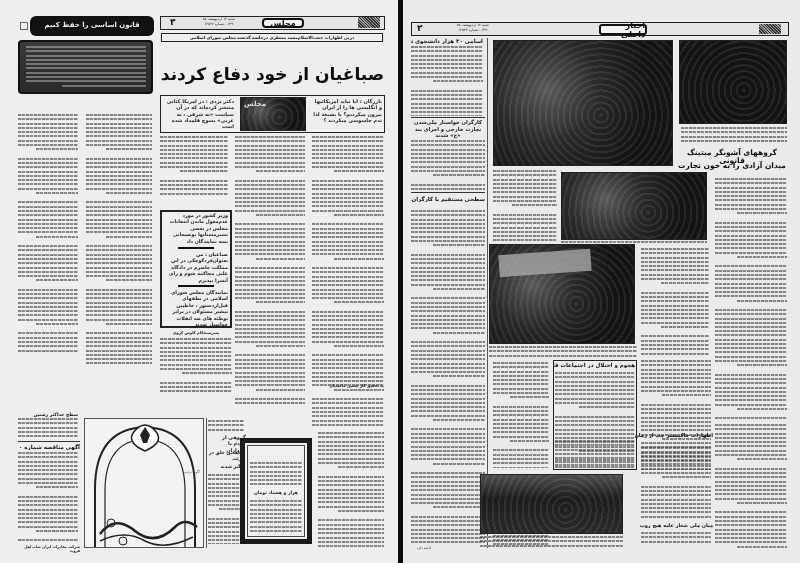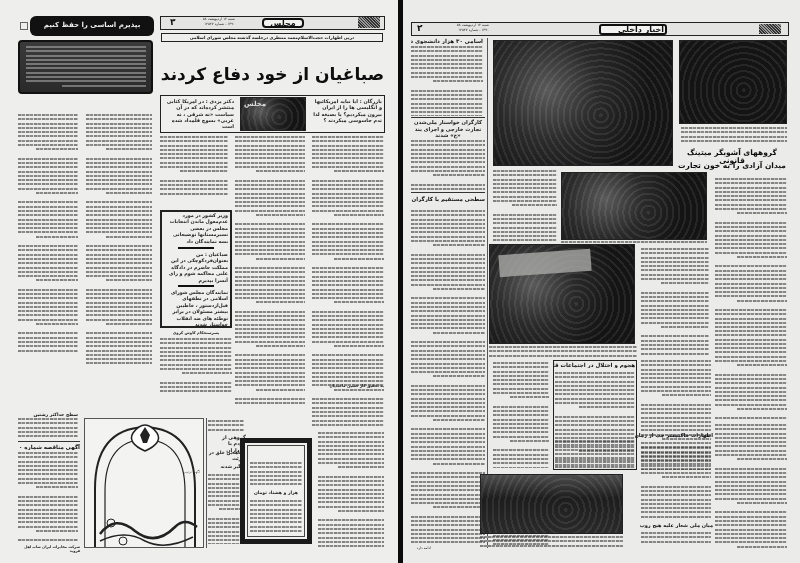--- a/index.html
+++ b/index.html
@@ -36,21 +36,21 @@
   <div class="section-box" style="left:262px;top:18px;width:42px;height:10px;">مجلس</div>
   <div class="abs" style="left:170px;top:17px;font-size:9px;font-weight:bold;">۳</div>
   <div class="abs mini" style="left:180px;top:17px;width:55px;font-size:3.5px;">شنبه ۱۲ اردیبهشت ۵۸</div>
   <div class="abs mini" style="left:180px;top:22px;width:55px;font-size:3.5px;">۱۳۹۰ ـ شماره ۱۲۵۲۷</div>
 
   <div class="abs fa" style="left:161px;top:33px;width:222px;height:9px;border:1px solid #222;font-size:4.2px;line-height:8px;font-weight:bold;">درپی اظهارات حجت‌الاسلام‌معمد منتظری درجلسه گذشته مجلس شورای اسلامی</div>
 
   <div class="headline" style="left:160px;top:66px;width:225px;font-size:17px;">صباغیان از خود دفاع کردند</div>
 
   <div class="abs" style="left:30px;top:16px;width:124px;height:20px;background:#111;border-radius:6px;"></div>
-  <div class="abs fa" style="left:32px;top:21px;width:120px;font-size:7px;color:#eee;font-weight:bold;">بپذیرم اساسی را حفظ کنیم</div>
+  <div class="abs fa" style="left:32px;top:21px;width:120px;font-size:7px;color:#eee;font-weight:bold;">قانون اساسی را حفظ کنیم</div>
   <div class="abs" style="left:20px;top:22px;width:8px;height:8px;border:1px solid #666;"></div>
   <div class="abs" style="left:18px;top:40px;width:135px;height:54px;background:linear-gradient(180deg,#3a3a3a,#2a2a2a);border:2px solid #111;border-radius:4px;">
     <div class="text-col" style="left:6px;top:4px;width:120px;height:46px;">
       <div class="ln" style="background:#bbb;opacity:.5"></div>
         <div class="ln" style="background:#bbb;opacity:.5"></div>
         <div class="ln" style="background:#bbb;opacity:.5"></div>
         <div class="ln" style="background:#bbb;opacity:.5"></div>
         <div class="ln" style="background:#bbb;opacity:.5"></div>
         <div class="ln" style="background:#bbb;opacity:.5"></div>
         <div class="ln" style="background:#bbb;opacity:.5"></div>
@@ -490,21 +490,21 @@
 </div>
 
 <div class="gutter"></div>
 
 <div class="page right">
 
   <div class="hdr-bar" style="left:8px;top:22px;width:378px;height:14px;"></div>
   <div class="abs" style="left:14px;top:23px;font-size:9px;font-weight:bold;">۲</div>
   <div class="abs mini" style="left:26px;top:23px;width:60px;font-size:3.5px;">شنبه ۱۲ اردیبهشت ۵۸</div>
   <div class="abs mini" style="left:26px;top:28px;width:60px;font-size:3.5px;">۱۳۹۰ ـ شماره ۱۲۵۲۷</div>
-  <div class="section-box" style="left:196px;top:24px;width:68px;height:11px;border-radius:3px;padding-left:16px;">اخبار داخلی</div>
+  <div class="section-box" style="left:196px;top:24px;width:48px;height:11px;border-radius:3px;padding-left:16px;">اخبار داخلی</div>
   <div class="abs" style="left:356px;top:24px;width:22px;height:10px;background:repeating-linear-gradient(45deg,#333 0 1px,#999 1px 2px);"></div>
 
   <div class="small-hd" style="left:8px;top:38px;width:72px;font-size:5.5px;">اسامی ۳۰ هزار دانشجوی دیگر</div>
   <div class="text-col" style="left:8px;top:46px;width:72px;height:70px;">
       <div class="ln"></div>
       <div class="ln"></div>
       <div class="ln"></div>
       <div class="ln"></div>
       <div class="ln"></div>
       <div class="ln"></div>

